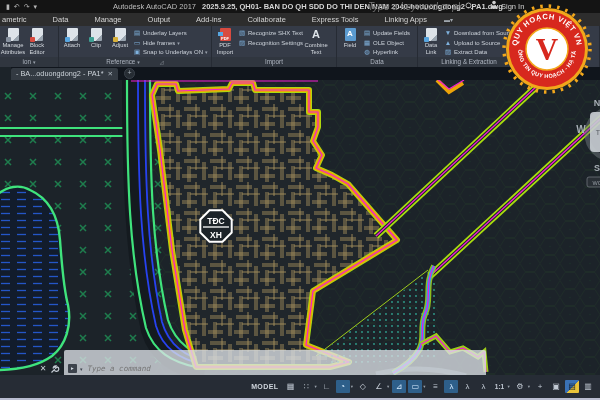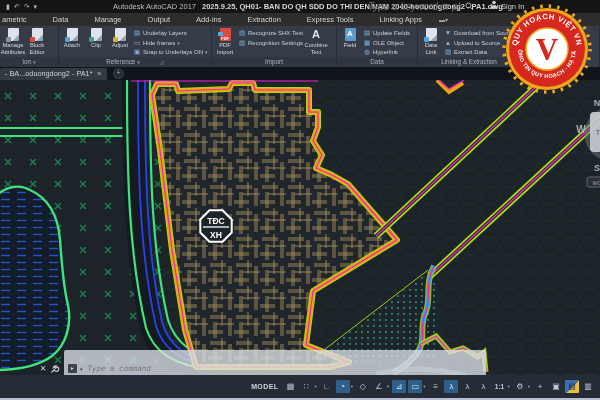--- a/index.html
+++ b/index.html
@@ -43,21 +43,21 @@
   .badge.gray{background:#8892a0}
   .icon-pdf{width:11px;height:13px;background:#d84b40;border-radius:1px;color:#fff;font-size:4px;
             font-weight:bold;display:flex;align-items:flex-end;justify-content:center;position:relative}
   .icon-pdf .badge{position:absolute;left:-2px;top:4px;width:5px;height:4px;background:#58a6e0}
   .icon-field{width:11px;height:13px;background:#5b9bd0;border-radius:1px;color:#fff;font-size:8px;
               font-weight:bold;display:flex;align-items:center;justify-content:center}
   .icon-bigA{font-size:11px;color:#dde3e9;line-height:13px;font-weight:bold}
   .icon-globe{width:12px;height:12px;border-radius:50%;background:radial-gradient(circle at 35% 35%,#7cc0f0,#2a6cb0);
               color:#eaf4ff;font-size:8px;line-height:12px;text-align:center}
   
-  .ftabs{position:absolute;top:67px;left:0;right:0;height:13px;background:#10151c;z-index:27;
+  .ftabs{position:absolute;top:67px;left:11px;right:0;height:13px;background:#10151c;z-index:27;
          display:flex;align-items:flex-end}
   .ftab{height:12px;background:#333a42;border-radius:2px 2px 0 0;color:#ccd2d9;font-size:7.3px;
         display:flex;align-items:center;gap:4px;padding:0 5px;line-height:12px;white-space:nowrap}
   .ftab .x{color:#aab2ba;font-size:6.5px}
   .faddwrap{display:flex;align-items:center;height:13px;padding-left:6px}
   .fadd{width:9px;height:9px;border-radius:50%;background:#262c33;border:1px solid #3a414a;color:#a8b0b8;
         font-size:7px;line-height:8px;text-align:center}
   
   #cv{position:absolute;top:0;left:0;z-index:1}
   
@@ -232,21 +232,21 @@
     <span>Sign In</span>
   </div>
 </div>
 
 <div class="menubar">
   <span class="mtab">ametric</span>
   <span class="mtab">Data</span>
   <span class="mtab">Manage</span>
   <span class="mtab">Output</span>
   <span class="mtab">Add-ins</span>
-  <span class="mtab">Extraction</span>
+  <span class="mtab">Collaborate</span>
   <span class="mtab">Express Tools</span>
   <span class="mtab">Linking Apps</span>
   <span class="mdi">▬▾</span>
 </div>
 
 <div class="ribbon">
 
   <div class="panel" style="width:58px">
     <div class="pbody">
       <div class="rbtn">

